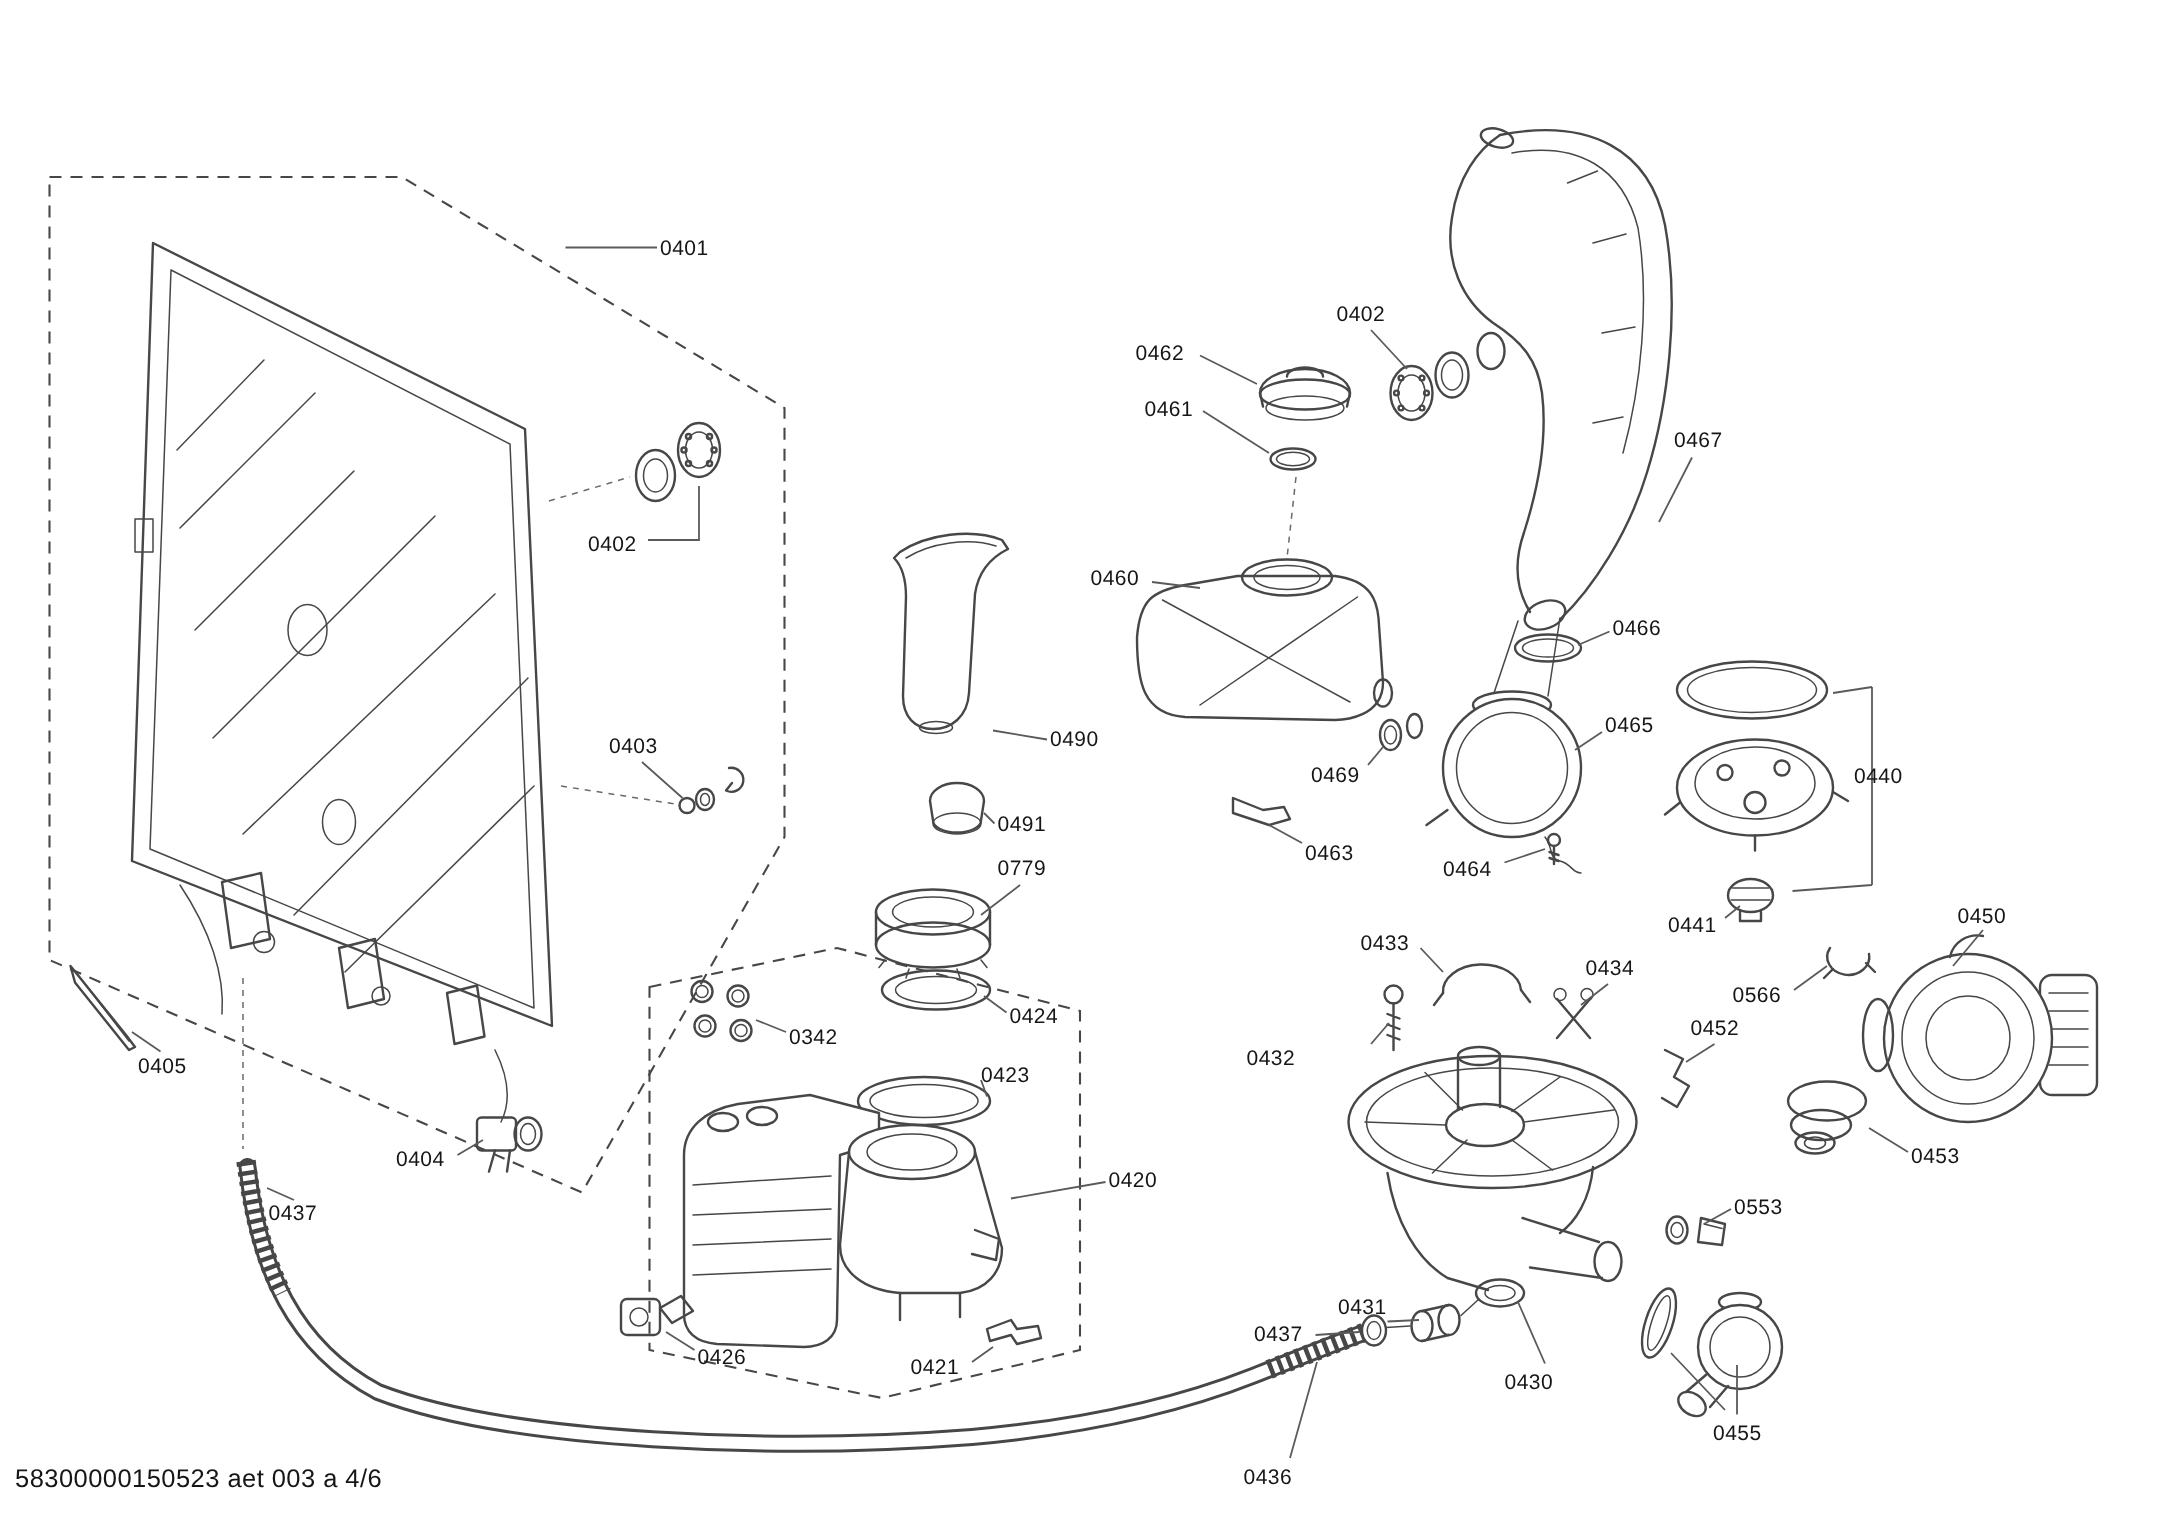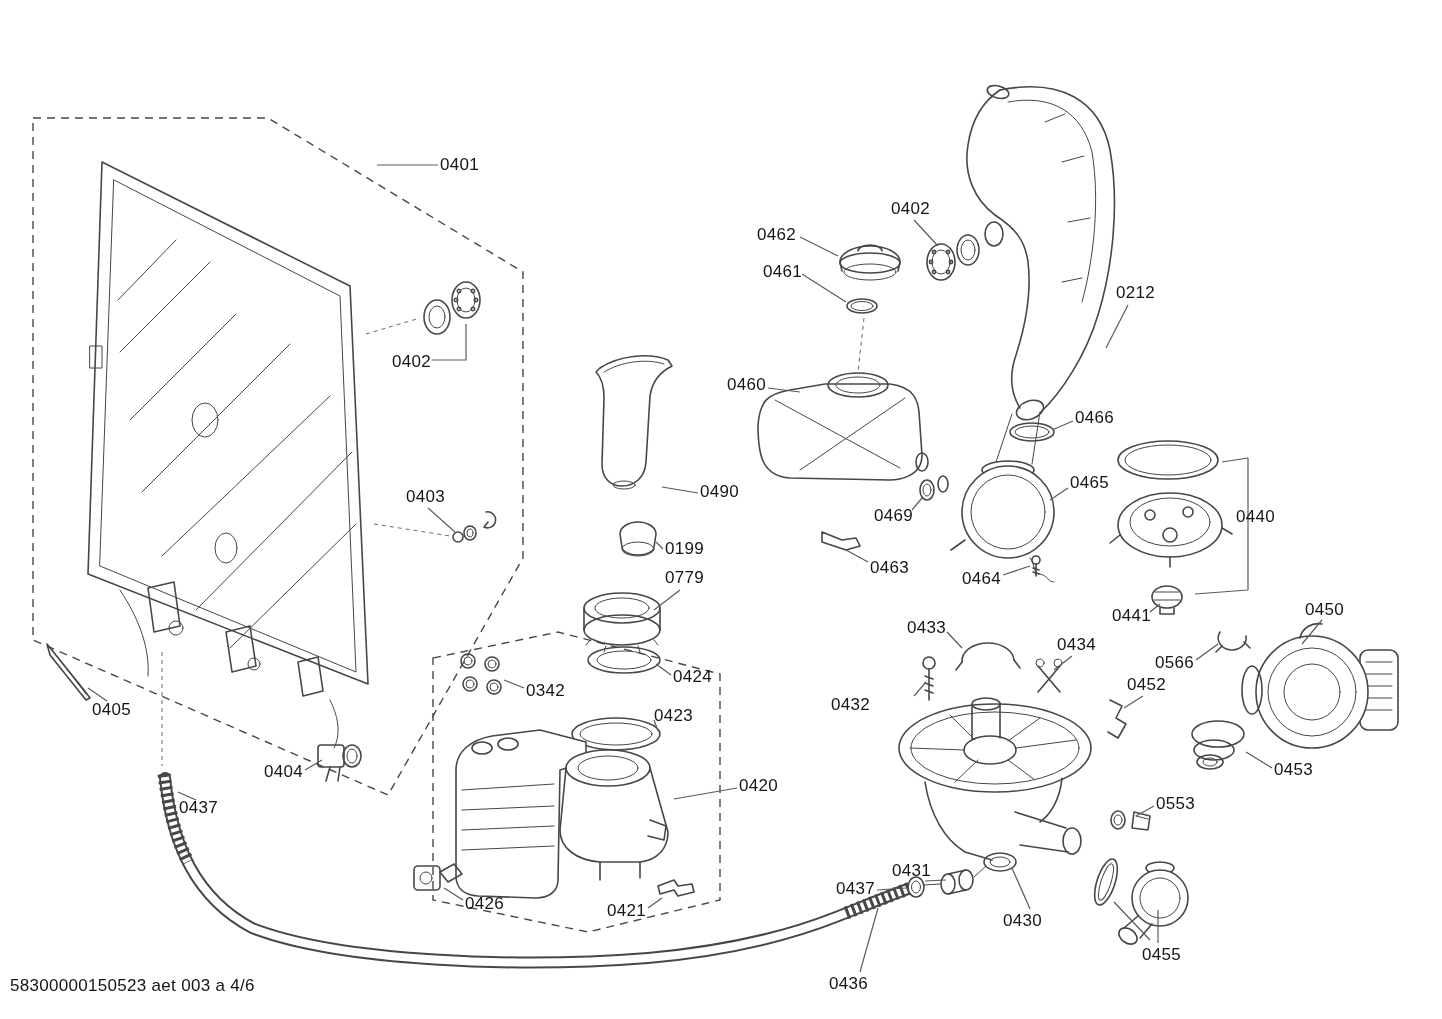--- a/index.html
+++ b/index.html
@@ -1,21 +1,21 @@
 <!DOCTYPE html>
 <html><head>
 <meta charset="utf-8">
 <style>
   * { margin:0; padding:0; box-sizing:border-box; }
   html,body { background:#ffffff; }
   body { font-family:"Liberation Sans", sans-serif; }
   .sheet { position:relative; width:1442px; height:1019px; background:#ffffff; overflow:hidden; }
   .canvas { position:absolute; left:0; top:0; }
   .part-label {
-    position:absolute; font-size:17px; line-height:20px; color:#161616;
+    position:absolute; font-size:14px; line-height:20px; color:#161616;
     letter-spacing:.3px; white-space:nowrap; user-select:none;
   }
   .footer-code {
     position:absolute; left:10px; top:976px; font-size:17px; color:#161616; letter-spacing:.3px;
   }
   svg .ln   { fill:none; stroke:#474747; stroke-width:1.6; stroke-linecap:round; stroke-linejoin:round; }
   svg .fw   { fill:#ffffff; }
   svg .thin { stroke-width:1; }
   svg .dash { fill:none; stroke:#474747; stroke-width:1.4; stroke-dasharray:8 6; }
   svg .dashthin { fill:none; stroke:#6a6a6a; stroke-width:1; stroke-dasharray:4 4; }
@@ -361,27 +361,27 @@
 
   <div class="part-label" style="left:440px;top:155px">0401</div>
   <div class="part-label" style="left:392px;top:352px">0402</div>
   <div class="part-label" style="left:406px;top:487px">0403</div>
   <div class="part-label" style="left:264px;top:762px">0404</div>
   <div class="part-label" style="left:92px;top:700px">0405</div>
   <div class="part-label" style="left:179px;top:798px">0437</div>
   <div class="part-label" style="left:891px;top:199px">0402</div>
   <div class="part-label" style="left:757px;top:225px">0462</div>
   <div class="part-label" style="left:763px;top:262px">0461</div>
-  <div class="part-label" style="left:1116px;top:283px">0212</div>
+  <div class="part-label" style="left:1116px;top:283px">0467</div>
   <div class="part-label" style="left:727px;top:375px">0460</div>
   <div class="part-label" style="left:1075px;top:408px">0466</div>
   <div class="part-label" style="left:1070px;top:473px">0465</div>
   <div class="part-label" style="left:700px;top:482px">0490</div>
   <div class="part-label" style="left:874px;top:506px">0469</div>
-  <div class="part-label" style="left:665px;top:539px">0199</div>
+  <div class="part-label" style="left:665px;top:539px">0491</div>
   <div class="part-label" style="left:870px;top:558px">0463</div>
   <div class="part-label" style="left:962px;top:569px">0464</div>
   <div class="part-label" style="left:1236px;top:507px">0440</div>
   <div class="part-label" style="left:665px;top:568px">0779</div>
   <div class="part-label" style="left:1112px;top:606px">0441</div>
   <div class="part-label" style="left:1305px;top:600px">0450</div>
   <div class="part-label" style="left:907px;top:618px">0433</div>
   <div class="part-label" style="left:1057px;top:635px">0434</div>
   <div class="part-label" style="left:1155px;top:653px">0566</div>
   <div class="part-label" style="left:673px;top:667px">0424</div>

